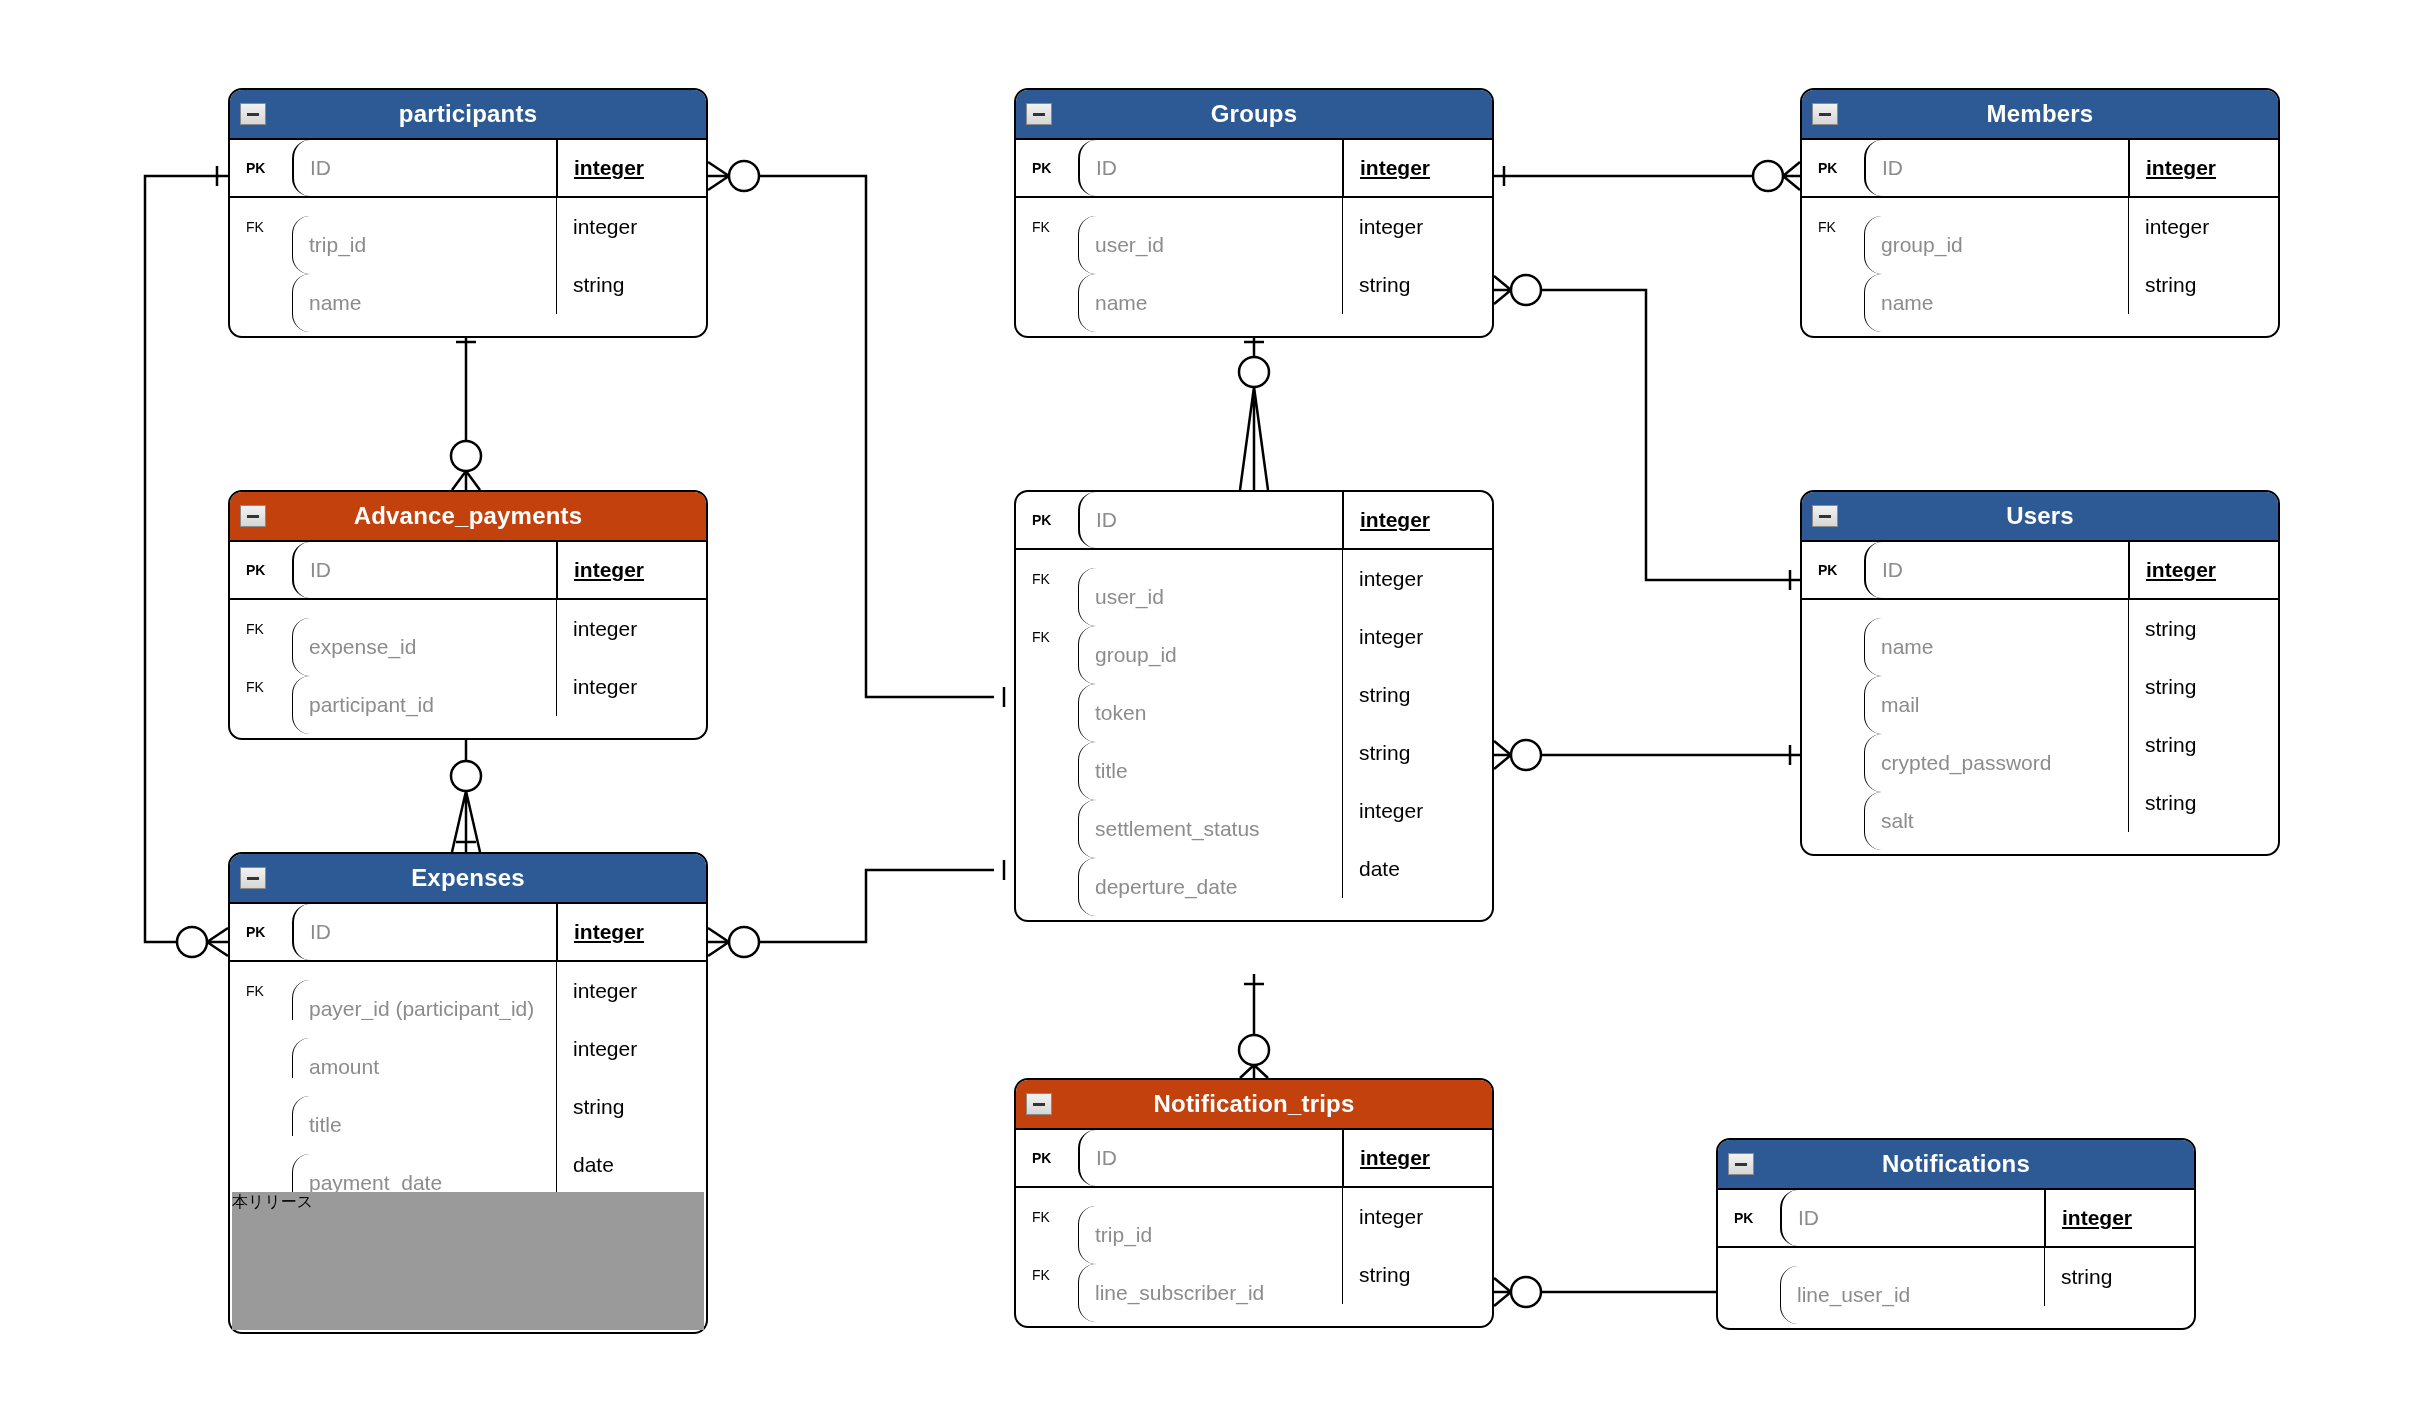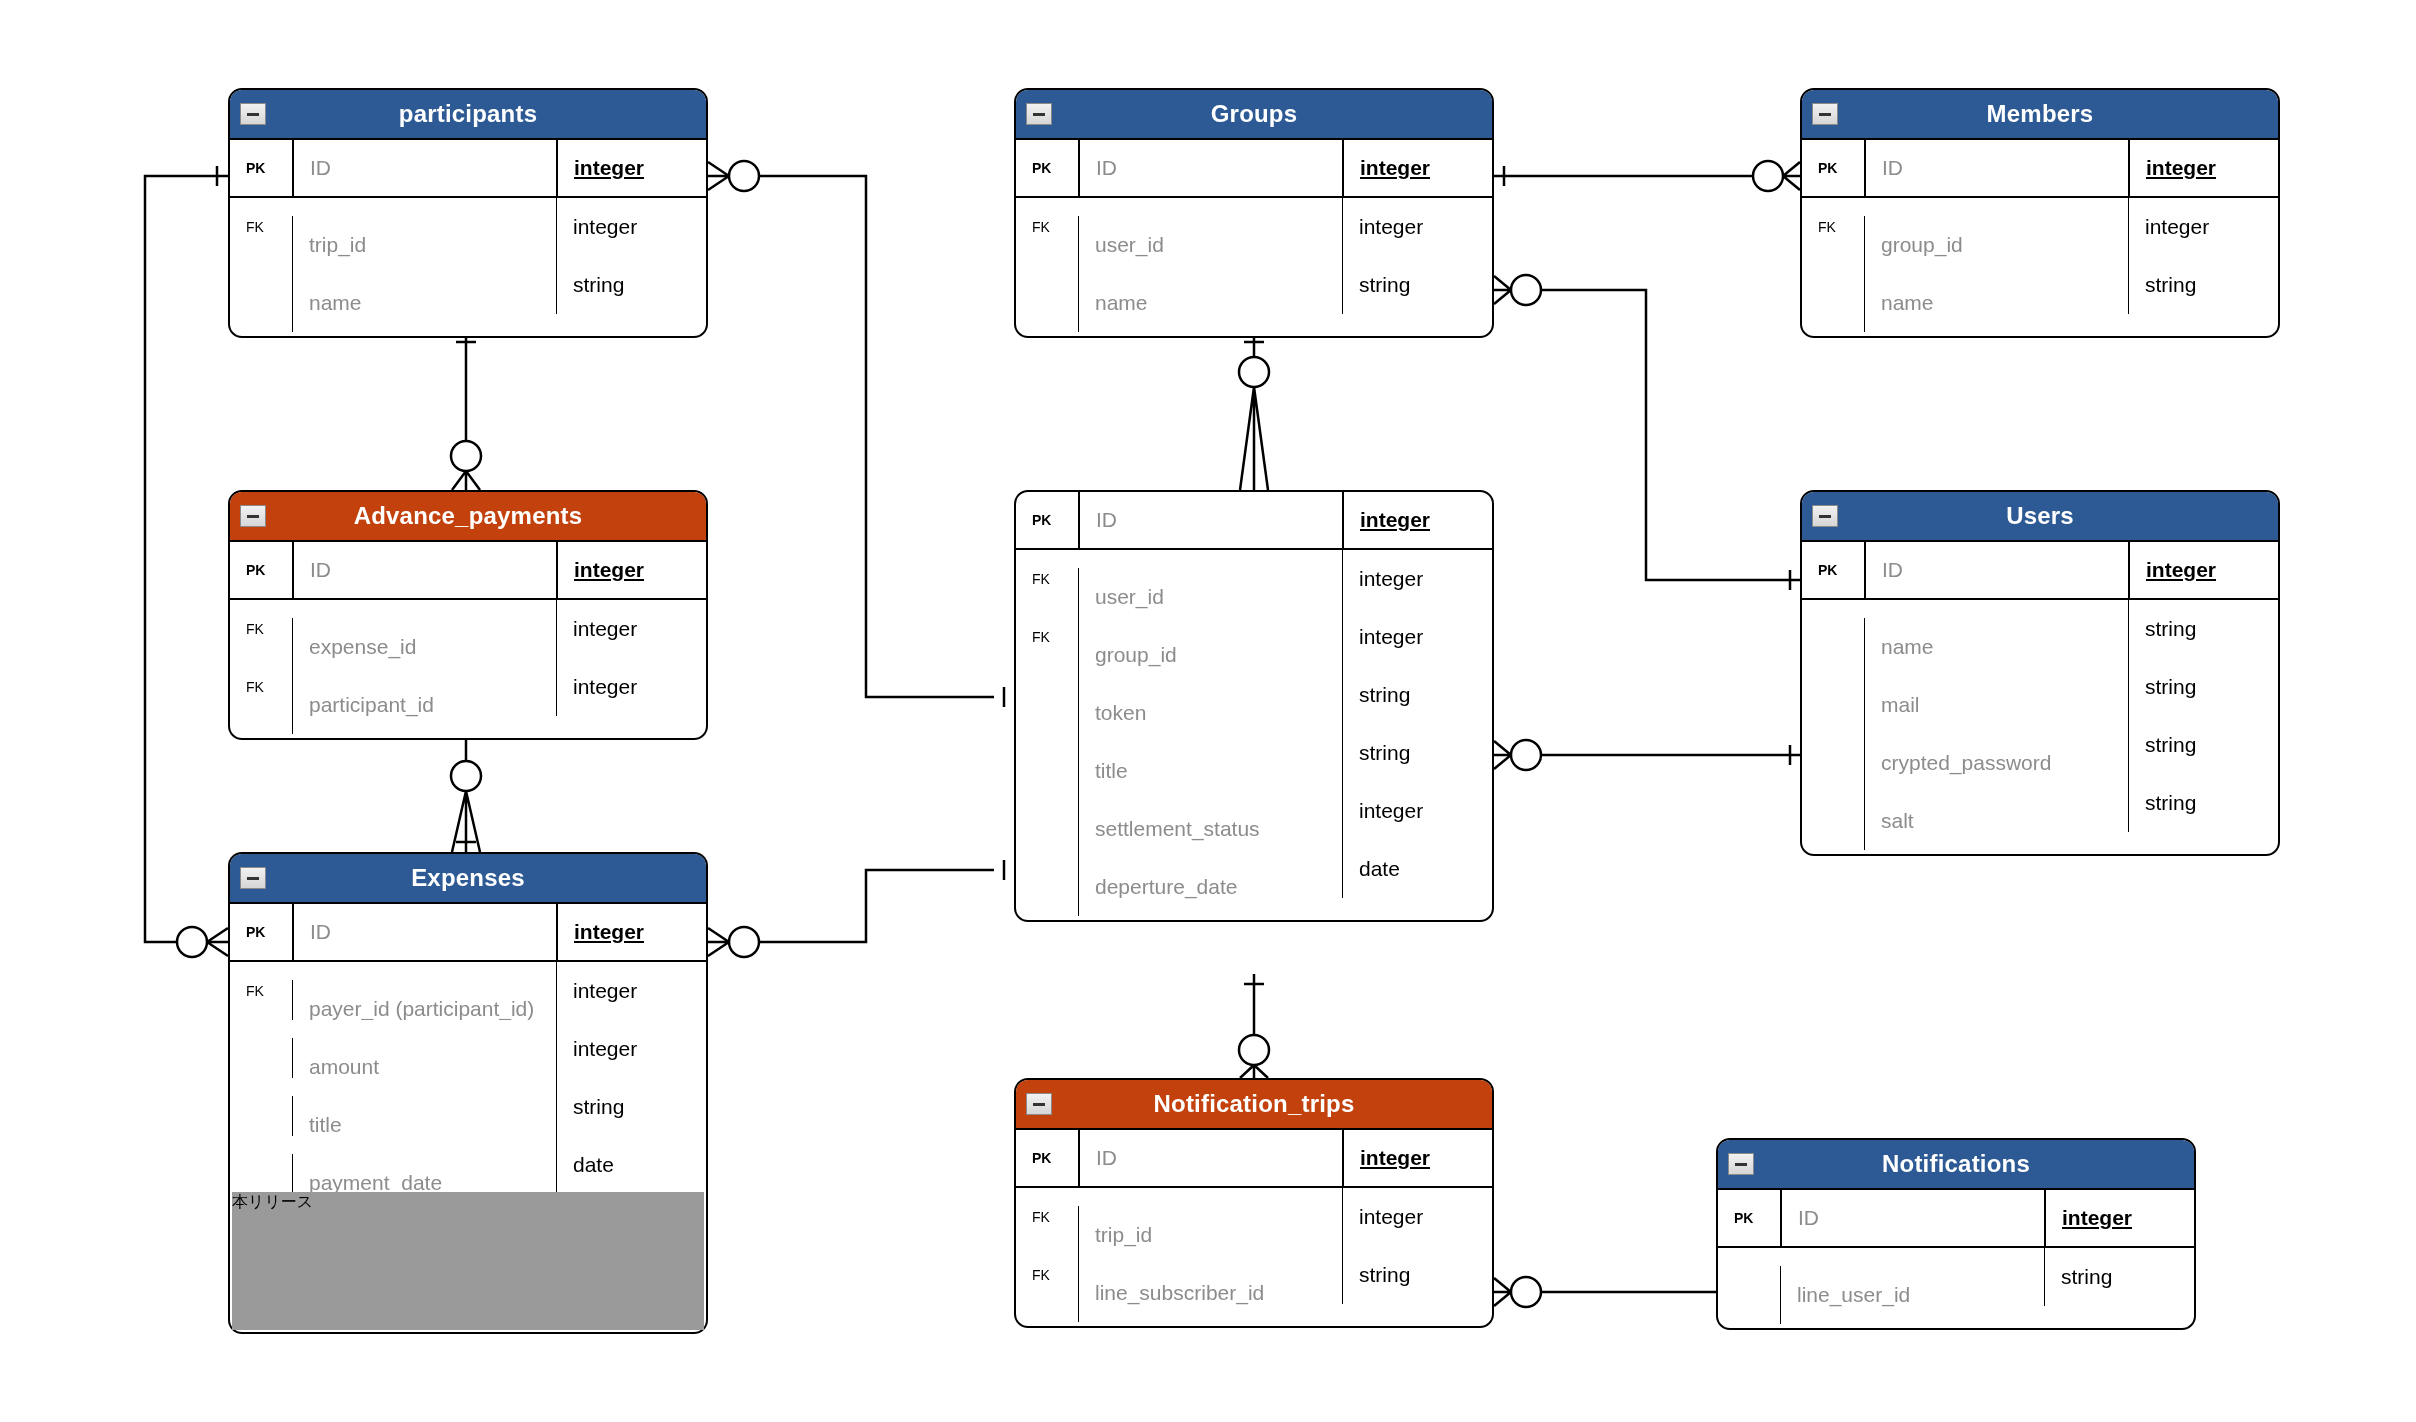--- a/index.html
+++ b/index.html
@@ -57,20 +57,21 @@
   }
   .ckey.pk{font-weight:bold;}
   .cname{
     flex:1;
     font-size:21px;color:#8c8c8c;
     padding-left:16px;
     border-left:2px solid #000;
     height:100%;
     display:flex;align-items:center;
     box-sizing:border-box;
+    border-radius:18px;
   }
   .erow.pkrow .cname{border-left:2px solid #000;}
   .ctype{
     width:150px;min-width:150px;
     font-size:21px;color:#000;
     padding-left:16px;
     border-left:2px solid #000;
     height:100%;
     display:flex;align-items:center;
     box-sizing:border-box;

